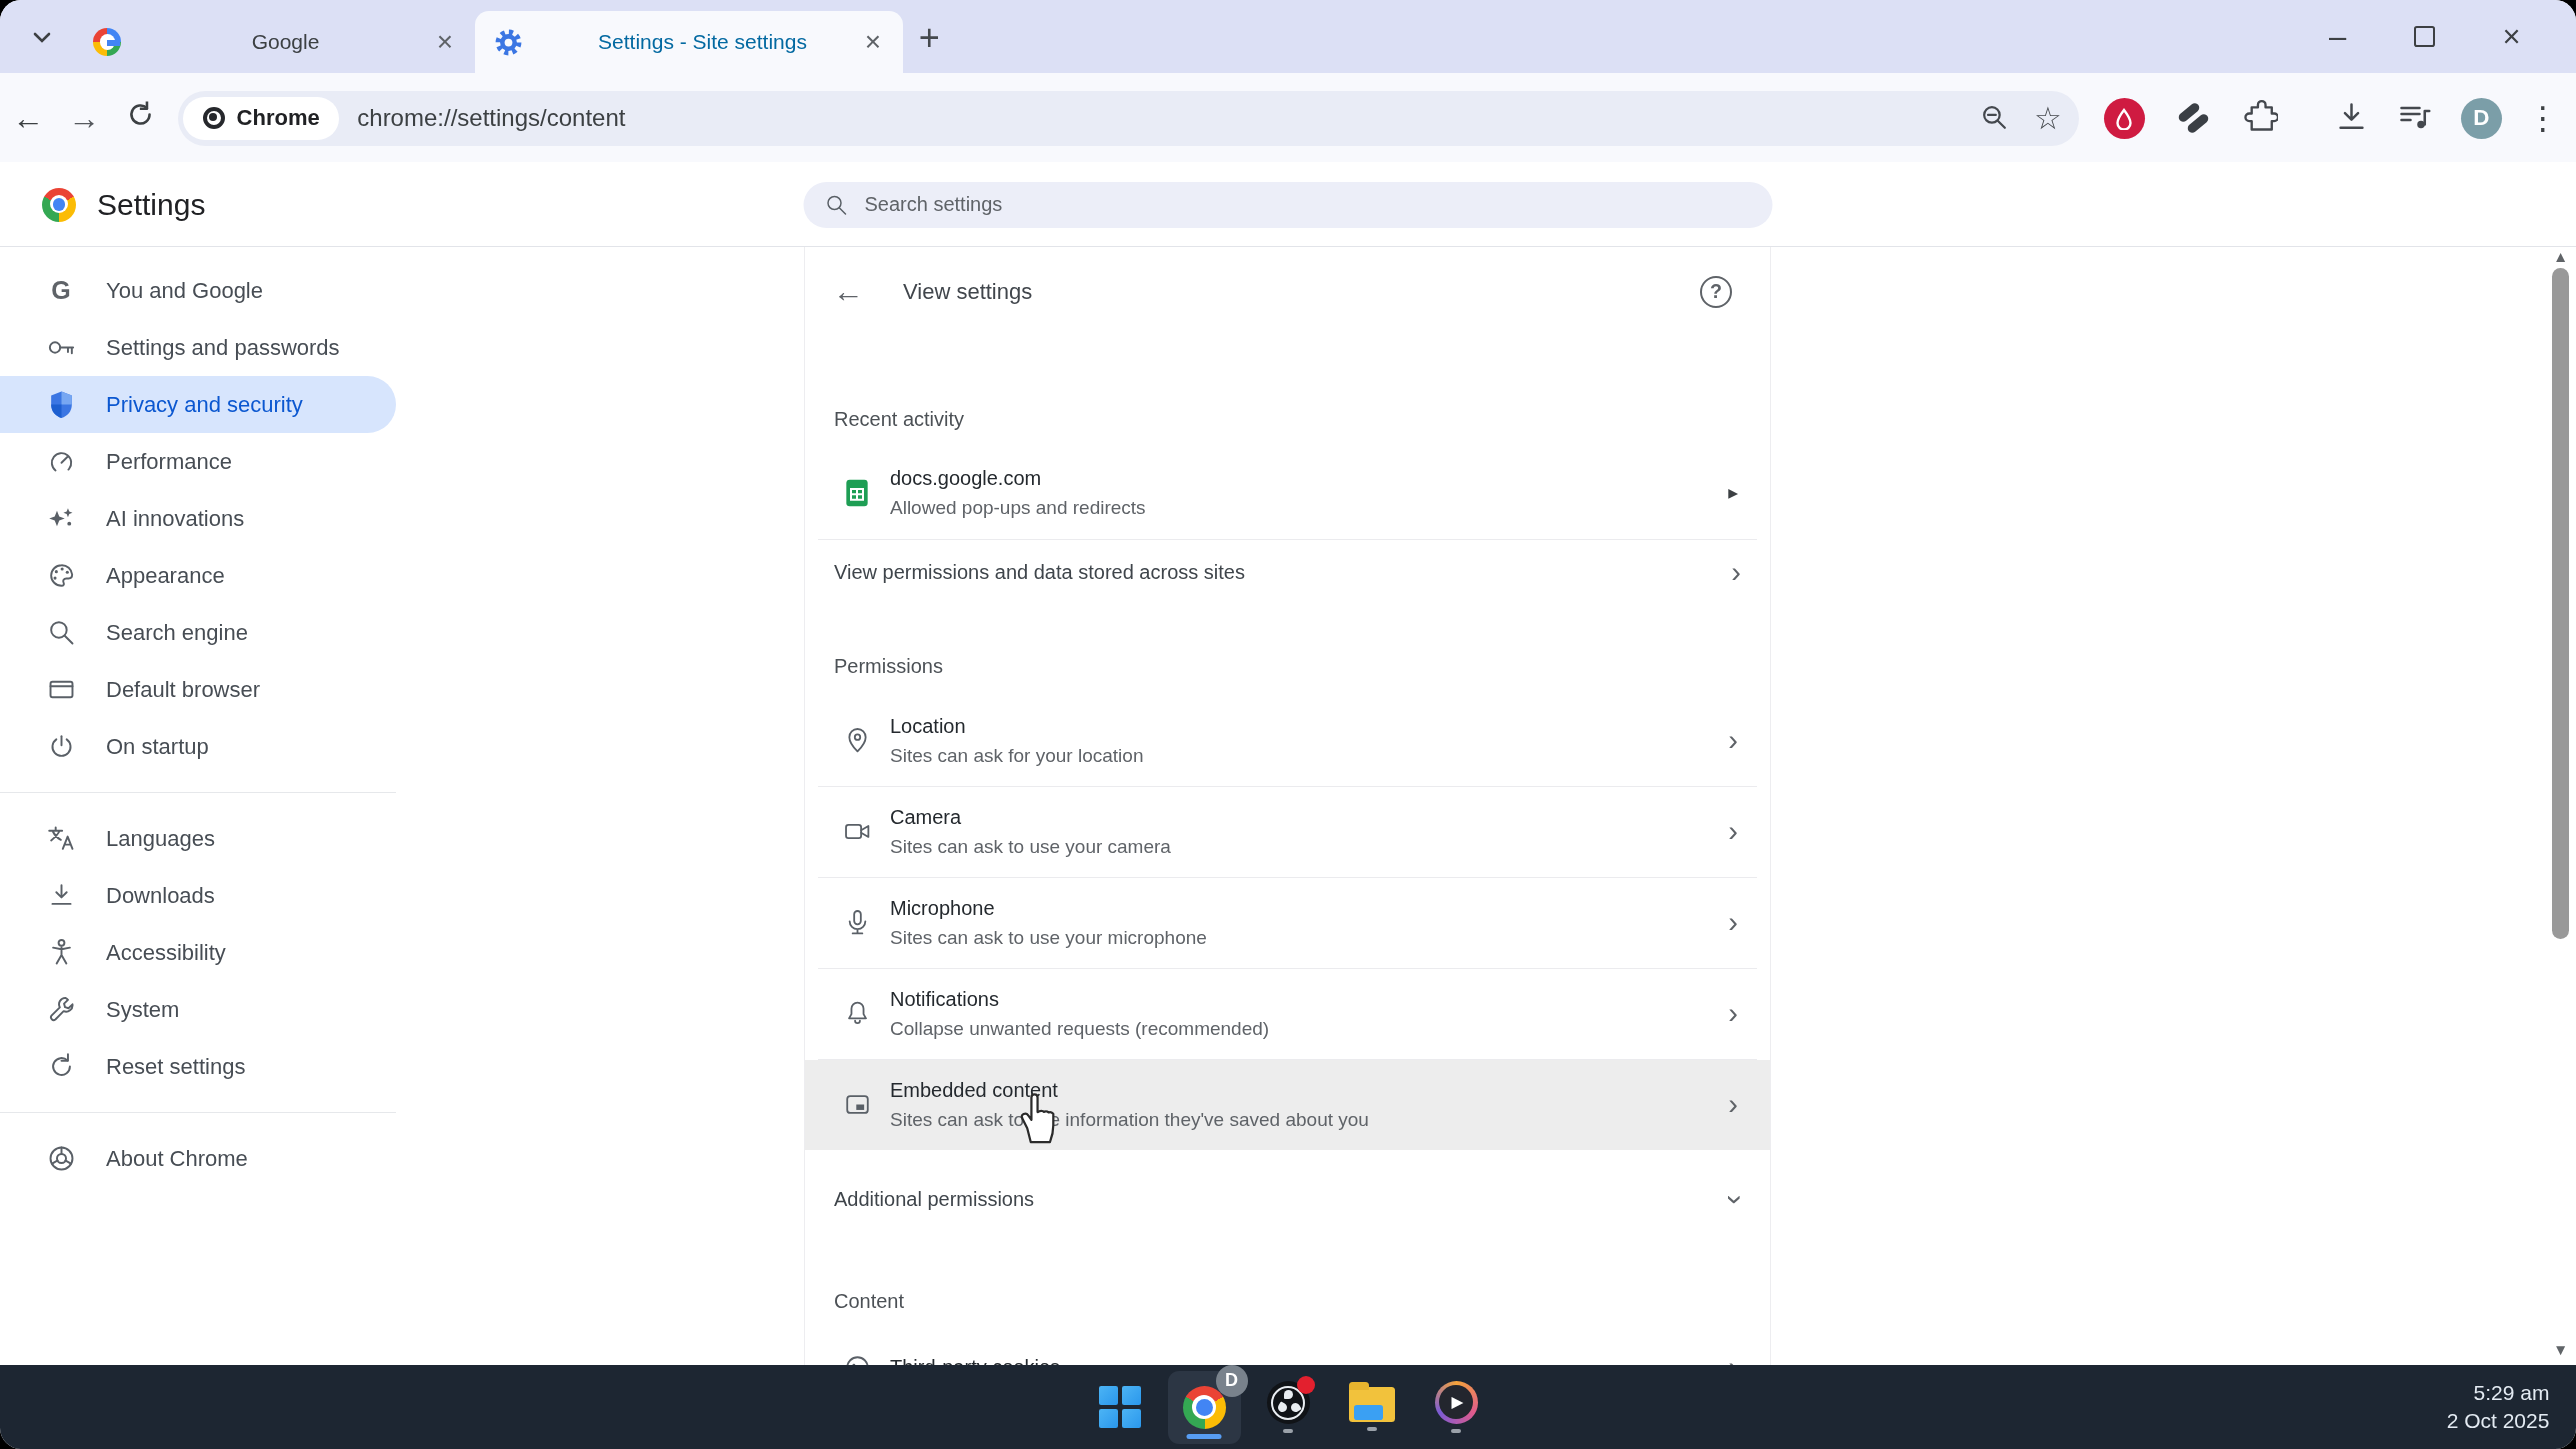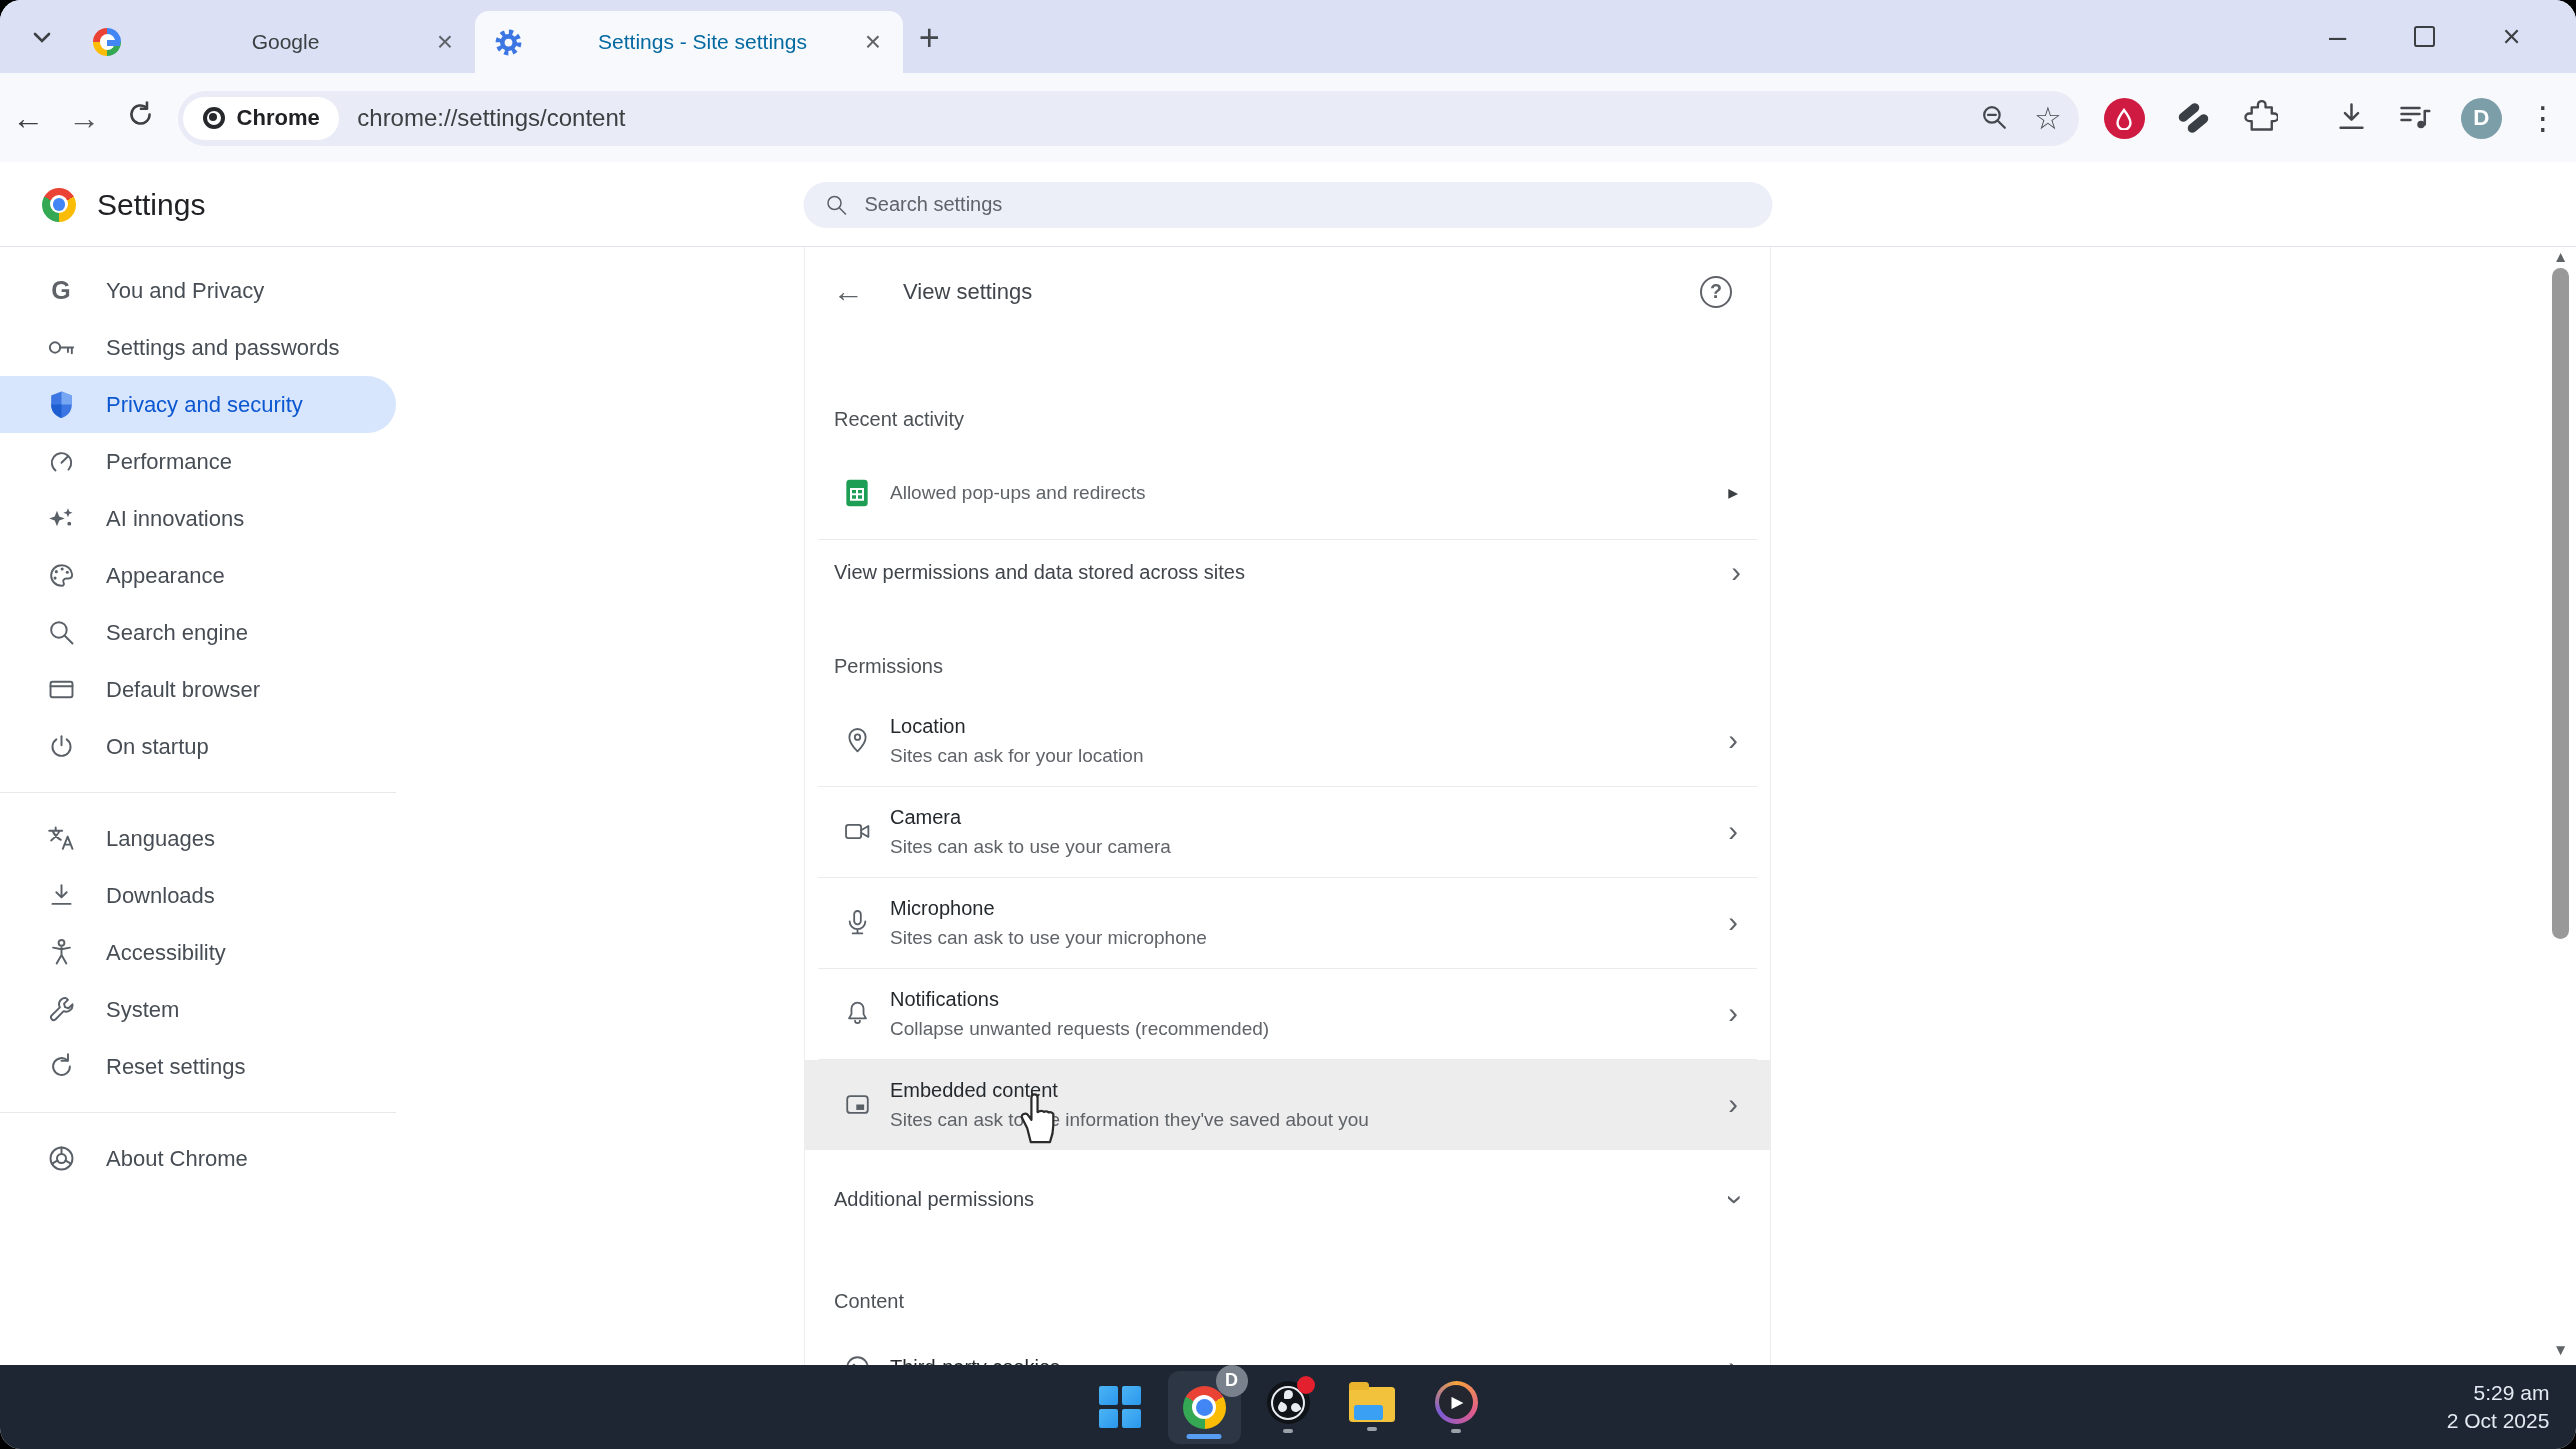--- a/index.html
+++ b/index.html
@@ -250,21 +250,21 @@
     </div>
   </div>
 
   <div class="main">
 
     <nav class="sidebar">
       <div class="side-item">
         <span class="side-ico">
             <span class="g-letter">G</span>
           </span>
-        <span class="lbl">You and Privacy</span>
+        <span class="lbl">You and Google</span>
       </div>
       <div class="side-item">
         <span class="side-ico">
           <svg width="31" height="31" viewBox="0 0 48 48" class="ic">
               <circle cx="14" cy="24" r="8"></circle>
               <path d="M22 24 H42 M34 24 v7 M40 24 v9"></path>
             </svg>
         </span>
         <span class="lbl">Settings and passwords</span>
       </div>
@@ -403,20 +403,21 @@
       <div class="section-label lab-recent">Recent activity</div>
 
       <div class="site-row">
         <span class="site-ico">
           <svg width="32" height="32" viewBox="0 0 48 48">
               <rect x="8" y="4" width="32" height="40" rx="5" fill="#1e9e54"></rect>
               <path d="M15 18 h18 v16 h-18 z M24 18 v16 M15 26 h18" fill="none" stroke="#fff" stroke-width="3"></path>
             </svg>
         </span>
         <span class="row-text">
+          <span class="row-title">docs.google.com</span>
           <span class="row-desc">Allowed pop-ups and redirects</span>
         </span>
         <span class="tri-marker">▸</span>
       </div>
       <div class="row-divider"></div>
 
       <div class="link-row">
         <span class="row-title">View permissions and data stored across sites</span>
         <span class="chev">›</span>
       </div>

